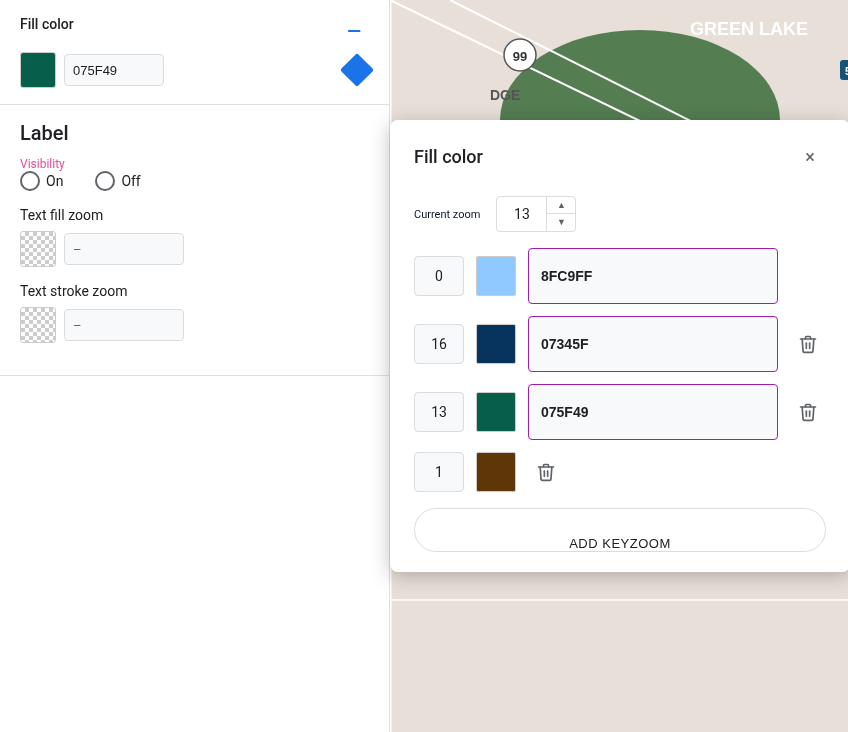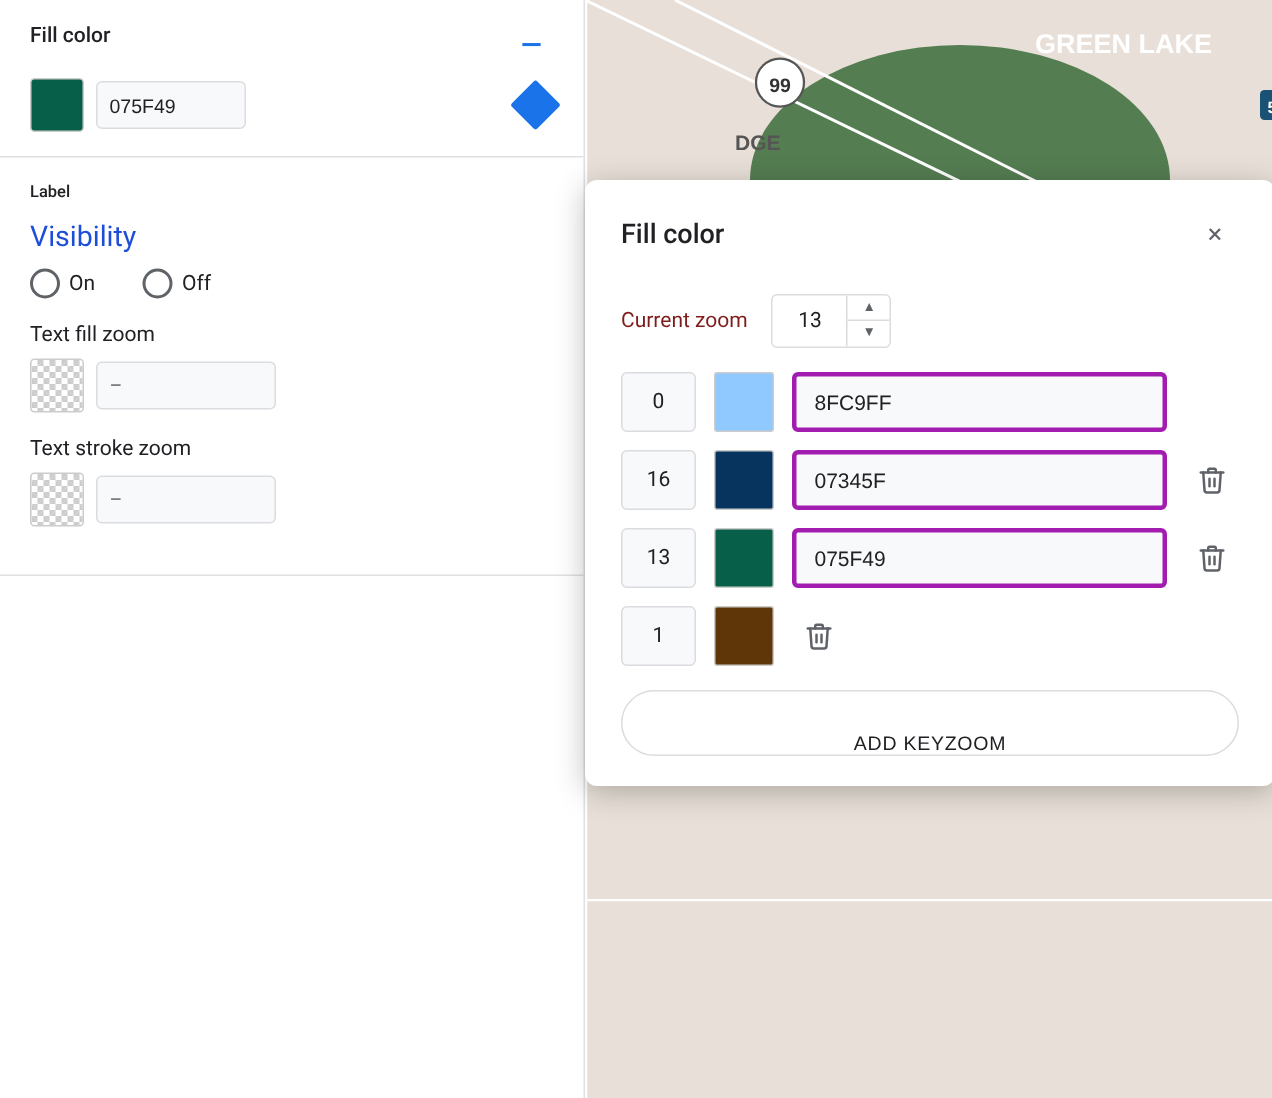--- a/index.html
+++ b/index.html
@@ -118,30 +118,29 @@
       border-radius: 2px;
     }
 
     
     .label-section {
       padding: 16px 20px;
       border-bottom: 1px solid #e0e0e0;
     }
 
     .label-title {
-      font-size: 11px;
+      font-size: 20px;
       font-weight: 500;
       color: #202124;
       margin-bottom: 12px;
     }
 
     .visibility-label {
-      font-size: 19px;
-      color: #1d4ed8;
-      margin-bottom: 10px;
+      font-size: 12px;
+      color: #ec4899;
     }
 
     .radio-group {
       display: flex;
       align-items: center;
       gap: 32px;
       margin-bottom: 16px;
     }
 
     .radio-option {
@@ -233,22 +232,22 @@
     }
 
     .zoom-row {
       display: flex;
       align-items: center;
       gap: 16px;
       padding: 8px 24px 16px 24px;
     }
 
     .zoom-label {
-      font-size: 14px;
-      color: #7f1d1d;
+      font-size: 11px;
+      color: #0f172a;
     }
 
     .zoom-control {
       display: flex;
       align-items: center;
       border: 1px solid #dadce0;
       border-radius: 4px;
       overflow: hidden;
       height: 36px;
     }
@@ -314,27 +313,28 @@
     .kz-color-swatch {
       width: 40px;
       height: 40px;
       border-radius: 2px;
       border: 1px solid #ccc;
       cursor: pointer;
     }
 
     .kz-color-input {
       flex: 1;
-      height: 40px;
-      border: 3px solid #a21caf;
+      height: 56px;
+      border: 1px solid #a21caf;
       border-radius: 4px;
       padding: 0 12px;
       font-size: 14px;
       color: #202124;
       background: #f8f9fa;
+      font-weight: bold;
     }
 
     .kz-delete-btn {
       width: 36px;
       height: 36px;
       display: flex;
       align-items: center;
       justify-content: center;
       cursor: pointer;
       color: #5f6368;

